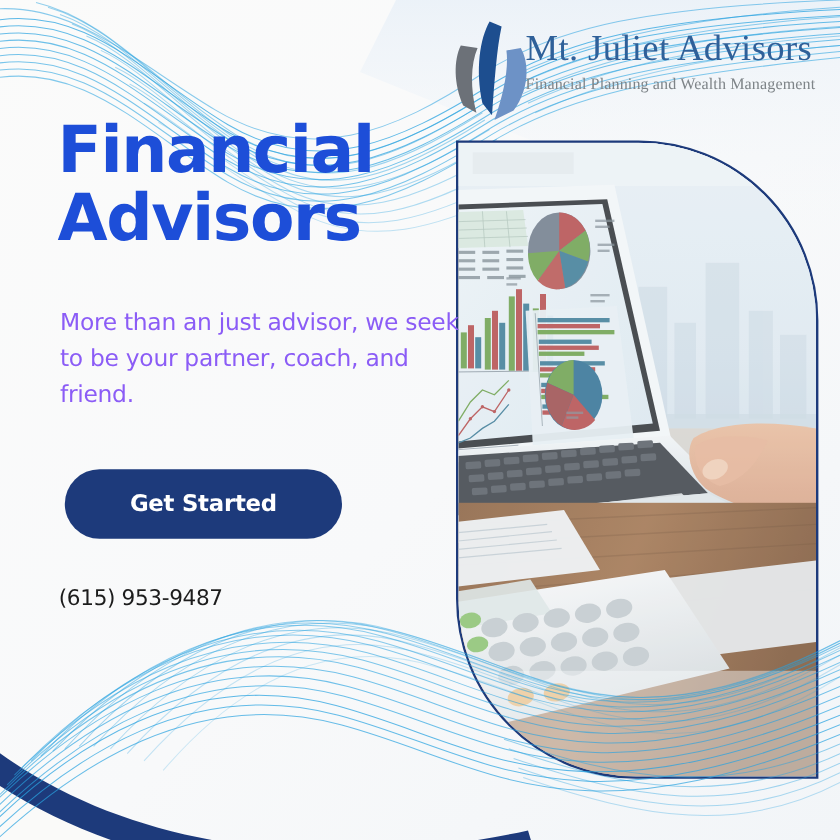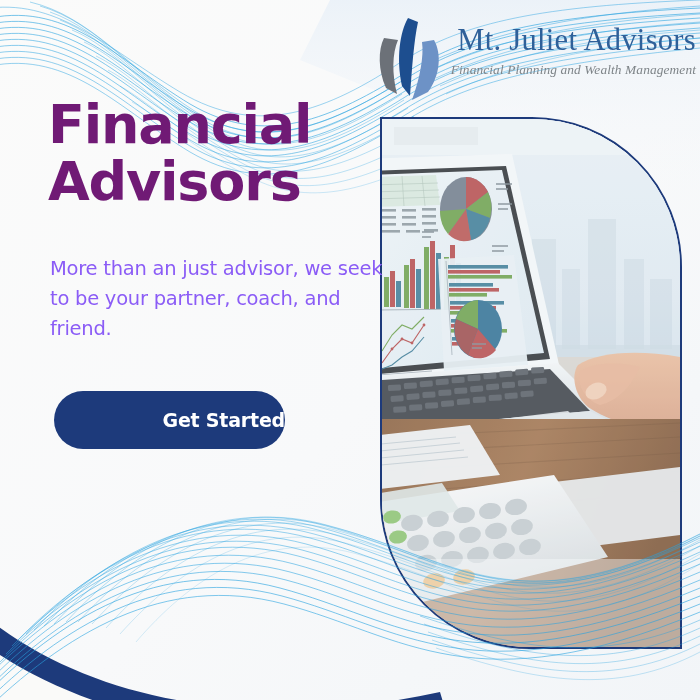--- a/index.html
+++ b/index.html
@@ -48,54 +48,52 @@
     left: 0;
     top: 0;
     width: 76px;
     height: 90px;
   }
   .logo-text {
     position: absolute;
     left: 66px;
     top: 8px;
     width: 258px;
-    text-align: right;
   }
   .logo-name {
     font-family: "Liberation Serif", "DejaVu Serif", serif;
     font-size: 30.5px;
     line-height: 1.05;
     color: #2f6099;
     letter-spacing: 0.3px;
     white-space: nowrap;
   }
   .logo-tagline {
     font-family: "Liberation Serif", "DejaVu Serif", serif;
-    font-style: italic;
     font-size: 13.4px;
     color: #7e8488;
     margin-top: 6px;
     letter-spacing: 0.1px;
     white-space: nowrap;
   }
 
   
   .left-col {
     position: absolute;
     left: 48px;
     top: 96px;
     width: 320px;
     z-index: 5;
   }
   .headline {
     font-family: "DejaVu Sans", sans-serif;
     font-weight: bold;
     font-size: 54px;
     line-height: 1.06;
-    color: #701a75;
+    color: #1d4ed8;
     letter-spacing: -1.2px;
     margin: 0;
   }
   .subhead {
     margin: 44px 0 0 2px;
     font-family: "DejaVu Sans", sans-serif;
     font-size: 19.5px;
     line-height: 1.53;
     color: #8b5cf6;
     width: 340px;
@@ -110,21 +108,20 @@
     border: none;
     border-radius: 29px;
     background: #1d3a7b;
     color: #ffffff;
     font-family: "DejaVu Sans", sans-serif;
     font-weight: bold;
     font-size: 19px;
     letter-spacing: -0.2px;
     cursor: pointer;
     padding: 0;
-    text-align: right;
   }
 
   .contact {
     margin: 36px 0 0 1px;
     font-family: "DejaVu Sans", sans-serif;
     font-size: 18px;
     line-height: 1.55;
     color: #1c1c1c;
     letter-spacing: -0.3px;
   }
@@ -226,20 +223,21 @@
   </div>
 
   <div class="left-col">
     <h1 class="headline">
       <span>Financial</span><br>
       <span>Advisors</span>
     </h1>
     <p class="subhead">More than an just advisor, we seek to be your partner, coach, and friend.</p>
     <button class="cta">Get Started</button>
     <div class="contact">
+      <div>(615) 953-9487</div>
     </div>
   </div>
 
   <div class="photo-frame">
     <div class="photo-inner">
       <svg class="photo-svg" viewBox="0 0 298 528">
         <defs>
           <linearGradient id="skyG" x1="0" y1="0" x2="0" y2="1">
             <stop offset="0%" stop-color="#e8f0f5"></stop>
             <stop offset="60%" stop-color="#dfe9f0"></stop>

